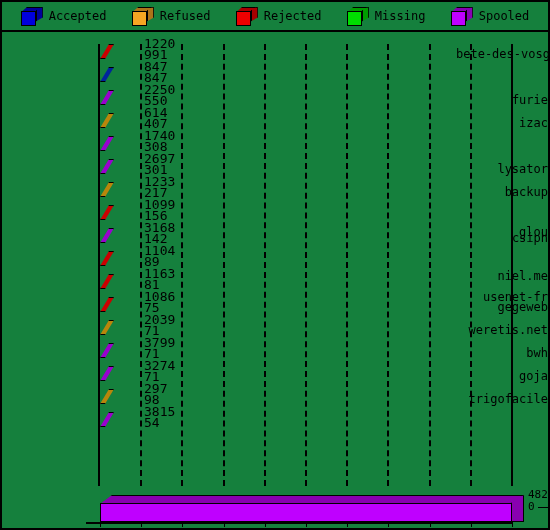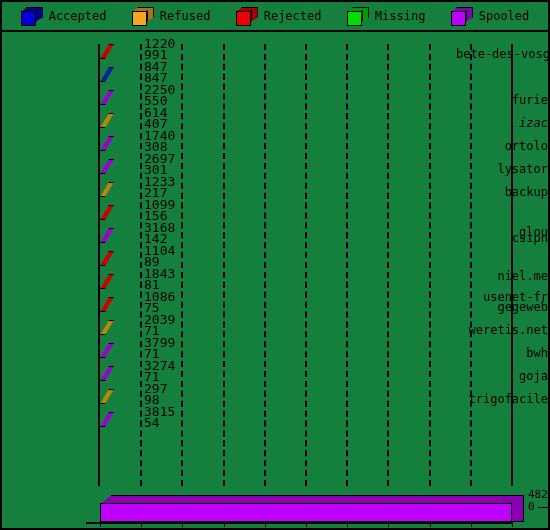--- a/index.html
+++ b/index.html
@@ -137,31 +137,30 @@
           <div class="ylabel" style="top: 5px;">furie</div>
           <div class="bar3d" style="top: 2px;">
             <span class="face" style="background:#9a00cf"></span>
           </div>
           <div class="vals">
             <span>2250</span>
             <span>550</span>
           </div>
         </div>
         <div class="row" style="top: 79px; width: 546px;">
-          <div class="ylabel" style="top: 5px; font-style: italic;">izac</div>
+          <div class="ylabel" style="top: 5px;">izac</div>
           <div class="bar3d" style="top: 2px;">
             <span class="face" style="background:#b8860b"></span>
           </div>
           <div class="vals">
             <span>614</span>
             <span>407</span>
           </div>
         </div>
         <div class="row" style="top: 102px; width: 546px;">
-          <div class="ylabel" style="top: 5px;">ortolo</div>
           <div class="bar3d" style="top: 2px;">
             <span class="face" style="background:#9a00cf"></span>
           </div>
           <div class="vals">
             <span>1740</span>
             <span>308</span>
           </div>
         </div>
         <div class="row" style="top: 125px; width: 546px;">
           <div class="ylabel" style="top: 5px;">lysator</div>
@@ -212,21 +211,21 @@
             <span>1104</span>
             <span>89</span>
           </div>
         </div>
         <div class="row" style="top: 240px; width: 546px;">
           <div class="ylabel" style="top: 18px;">usenet-fr</div>
           <div class="bar3d" style="top: 2px;">
             <span class="face" style="background:#cc0000"></span>
           </div>
           <div class="vals">
-            <span>1843</span>
+            <span>1163</span>
             <span>81</span>
           </div>
         </div>
         <div class="row" style="top: 263px; width: 546px;">
           <div class="ylabel" style="top: 5px;">gegeweb</div>
           <div class="bar3d" style="top: 2px;">
             <span class="face" style="background:#cc0000"></span>
           </div>
           <div class="vals">
             <span>1086</span>

